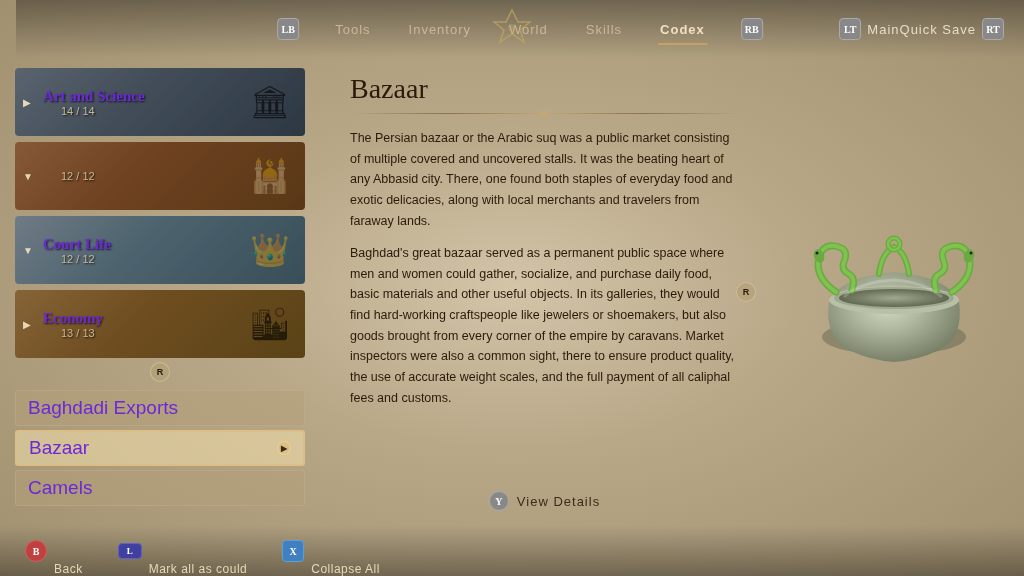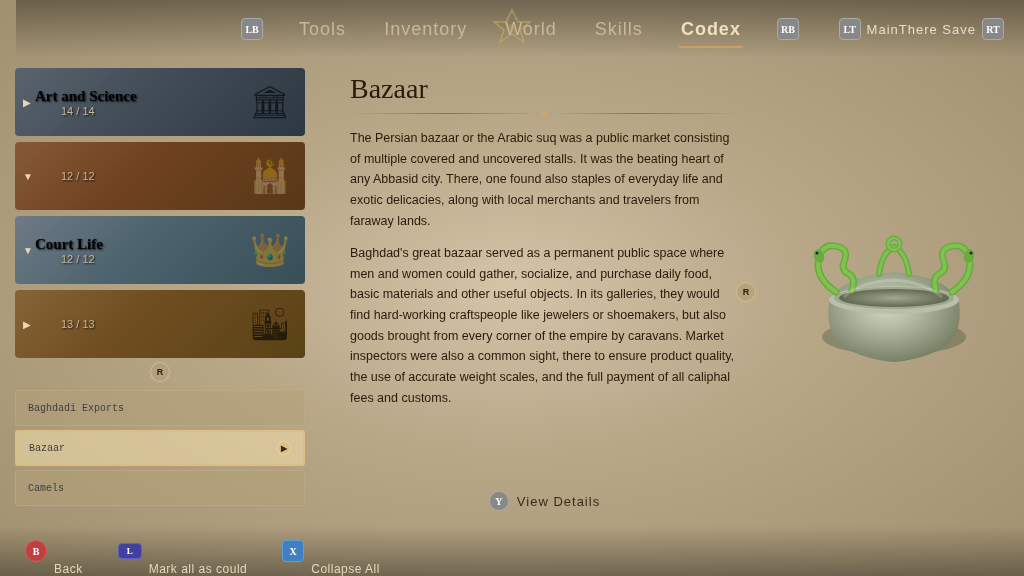--- a/index.html
+++ b/index.html
@@ -74,21 +74,21 @@
       display: flex;
       align-items: center;
       gap: 34px;
       position: absolute;
       left: 50%;
       transform: translateX(-50%);
     }
 
     .nav-tab {
       color: #c8b898;
-      font-size: 18px;
+      font-size: 13px;
       letter-spacing: 1px;
       font-family: 'Arial', sans-serif;
       cursor: pointer;
       padding: 4px 2px;
       position: relative;
     }
 
     .nav-tab.active {
       color: #f0e0c0;
       font-weight: bold;
@@ -181,25 +181,25 @@
     .category-arrow {
       position: absolute;
       left: 8px;
       top: 50%;
       transform: translateY(-50%);
       color: #e8d8b8;
       font-size: 10px;
     }
 
     .category-name {
-      color: #000000;
+      color: #6d28d9;
       font-size: 15px;
       font-weight: bold;
       font-family: 'Georgia', serif;
-      margin-left: 8px;
+      margin-left: 16px;
       text-shadow: 1px 1px 2px rgba(0,0,0,0.8);
     }
 
     .category-count {
       color: #c8b898;
       font-size: 11px;
       font-family: 'Arial', sans-serif;
       margin-left: 34px;
       text-shadow: 1px 1px 2px rgba(0,0,0,0.8);
     }
@@ -262,23 +262,23 @@
       padding: 0 12px;
       cursor: pointer;
     }
 
     .sub-item.active {
       background: rgba(240, 220, 170, 0.6);
       border: 2px solid rgba(220, 190, 130, 0.8);
     }
 
     .sub-item-label {
-      color: #404040;
-      font-size: 10px;
-      font-family: Liberation Mono, monospace;
+      color: #6d28d9;
+      font-size: 19px;
+      font-family: Liberation Sans, sans-serif;
     }
 
     
     .content-area {
       flex: 1;
       padding: 15px 25px 15px 30px;
       display: flex;
       flex-direction: column;
     }
 
@@ -415,21 +415,21 @@
       <div class="btn-badge">LB</div>
       <span class="nav-tab">Tools</span>
       <span class="nav-tab">Inventory</span>
       <span class="nav-tab">World</span>
       <span class="nav-tab">Skills</span>
       <span class="nav-tab active">Codex</span>
       <div class="btn-badge">RB</div>
     </div>
 
     <div class="nav-right">
-      <span class="nav-label">There Save</span>
+      <span class="nav-label">Quick Save</span>
       <div class="btn-badge">RT</div>
     </div>
   </div>
 
   <div style="position:absolute; top:8px; left:50%; transform:translateX(-50%); z-index:10;">
     <svg width="40" height="40" viewBox="0 0 40 40" opacity="0.7">
       <polygon points="20,2 26,14 38,14 28,22 32,34 20,26 8,34 12,22 2,14 14,14" fill="none" stroke="#c4a860" stroke-width="1.5"></polygon>
       <circle cx="20" cy="20" r="4" fill="#c4a860" opacity="0.5"></circle>
     </svg>
   </div>
@@ -465,20 +465,21 @@
           <span class="category-name">Court Life</span>
           <span class="category-count">12 / 12</span>
         </div>
       </div>
 
       <div class="category-item">
         <div class="category-bg category-bg-4 cat-img-economy"></div>
         <div class="category-overlay"></div>
         <div class="category-content">
           <span class="category-arrow">▶</span>
+          <span class="category-name">Economy</span>
           <span class="category-count">13 / 13</span>
         </div>
       </div>
 
       <div style="position:relative; display:flex; align-items:center; justify-content:center; margin: -2px 0 2px 0;">
         <div style="width:20px; height:20px; border-radius:50%; background:rgba(180,160,120,0.7); border:1px solid rgba(210,190,150,0.9); display:flex; align-items:center; justify-content:center; font-size:9px; color:#2a1a0a; font-weight:bold; font-family:Arial;">R</div>
       </div>
 
       <div class="sub-items">
         <div class="sub-item">
@@ -494,21 +495,21 @@
       </div>
 
     </div>
 
     <div style="flex:1; display:flex;">
 
       <div class="content-area">
         <h1 class="entry-title">Bazaar</h1>
         <div class="title-divider"></div>
         <div class="entry-body">
-          <p>The Persian bazaar or the Arabic suq was a public market consisting of multiple covered and uncovered stalls. It was the beating heart of any Abbasid city. There, one found also staples of everyday life and exotic delicacies, along with local merchants and travelers from faraway lands.</p>
+          <p>The Persian bazaar or the Arabic suq was a public market consisting of multiple covered and uncovered stalls. It was the beating heart of any Abbasid city. There, one found both staples of everyday food and exotic delicacies, along with local merchants and travelers from faraway lands.</p>
           <p>Baghdad's great bazaar served as a permanent public space where men and women could gather, socialize, and purchase daily food, basic materials and other useful objects. In its galleries, they would find hard-working craftspeople like jewelers or shoemakers, but also goods brought from every corner of the empire by caravans. Market inspectors were also a common sight, there to ensure product quality, the use of accurate weight scales, and the full payment of all caliphal fees and customs.</p>
         </div>
         <div class="view-details">
           <div class="view-details-btn">Y</div>
           <span class="view-details-label">View Details</span>
         </div>
       </div>
 
       <div style="position:absolute; right:268px; top:50%; transform:translateY(-50%); width:20px; height:20px; border-radius:50%; background:rgba(180,160,120,0.7); border:1px solid rgba(210,190,150,0.9); display:flex; align-items:center; justify-content:center; font-size:9px; color:#2a1a0a; font-weight:bold; font-family:Arial;">R</div>
 

